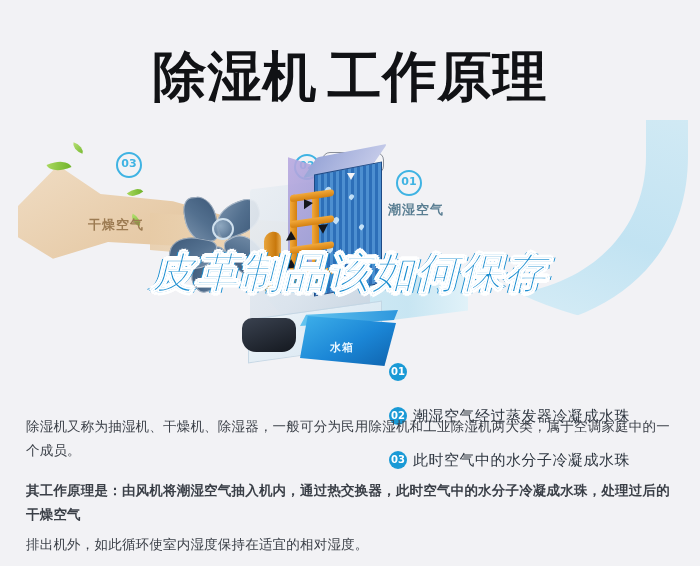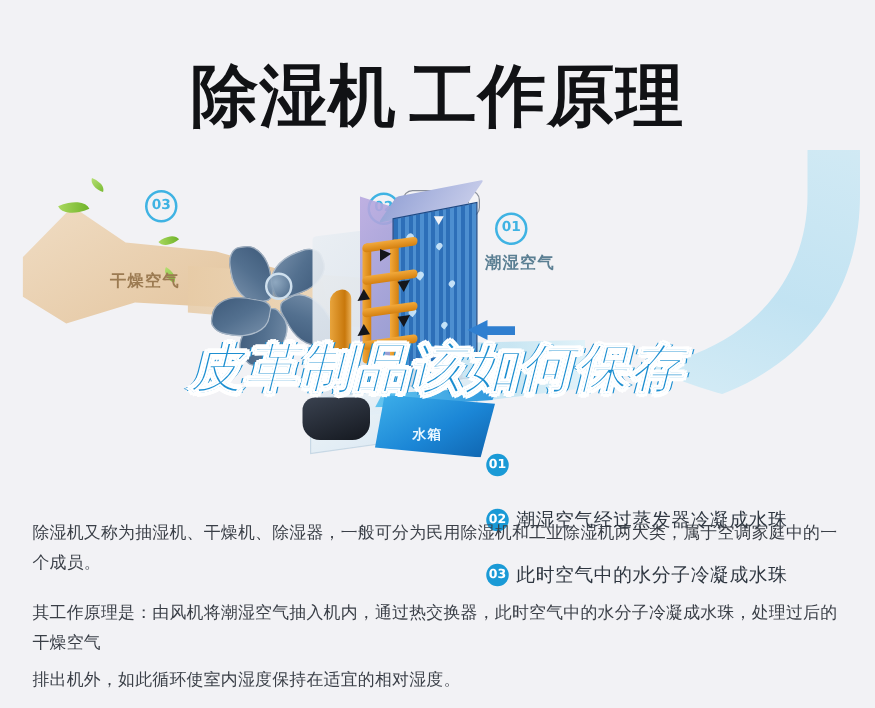--- a/index.html
+++ b/index.html
@@ -212,22 +212,22 @@
     line-height:18px;text-align:center;margin-right:6px;
     font-family:"DejaVu Sans","Liberation Sans",sans-serif;
   }
   .leg-txt{
     font-size:15px;color:#2e3640;letter-spacing:.5px;white-space:nowrap;
     font-family:"DejaVu Sans","Liberation Sans",sans-serif;
   }
 
   
   .overlay{
-    position:absolute;left:0;top:268px;width:700px;height:54px;
-    display:flex;align-items:center;justify-content:center;pointer-events:none;
+    position:absolute;left:0;top:252px;width:700px;height:54px;
+    display:flex;align-items:flex-start;justify-content:center;pointer-events:none;
   }
   .overlay-txt{
     font-size:42px;font-weight:bold;font-style:italic;letter-spacing:2px;
     color:#1d8fd1;
     font-family:"DejaVu Sans","Liberation Sans",sans-serif;
     white-space:nowrap;line-height:1;
     text-shadow:
       -2px -2px 0 #ffffff, 2px -2px 0 #ffffff,
       -2px  2px 0 #ffffff, 2px  2px 0 #ffffff,
       -3px  0   0 #ffffff, 3px  0   0 #ffffff,
@@ -236,21 +236,21 @@
     -webkit-text-stroke:0.5px #ffffff;
   }
 
   
   .copy{position:absolute;left:26px;top:414px;width:650px;}
   .copy p{
     margin:0 0 6px 0;font-size:13.5px;line-height:24px;color:#3a3f47;
     font-family:"DejaVu Sans","Liberation Sans",sans-serif;
     letter-spacing:.2px;
   }
-  .copy .gap{margin-top:16px;}
+  .copy .gap{margin-top:16px;font-weight:bold;}
 </style>
 </head>
 <body>
 
 <div id="page">
 
   <div class="title-wrap">
     <div class="title">
       <span class="t1">除湿机</span><span class="t2">工作原理</span>
     </div>

